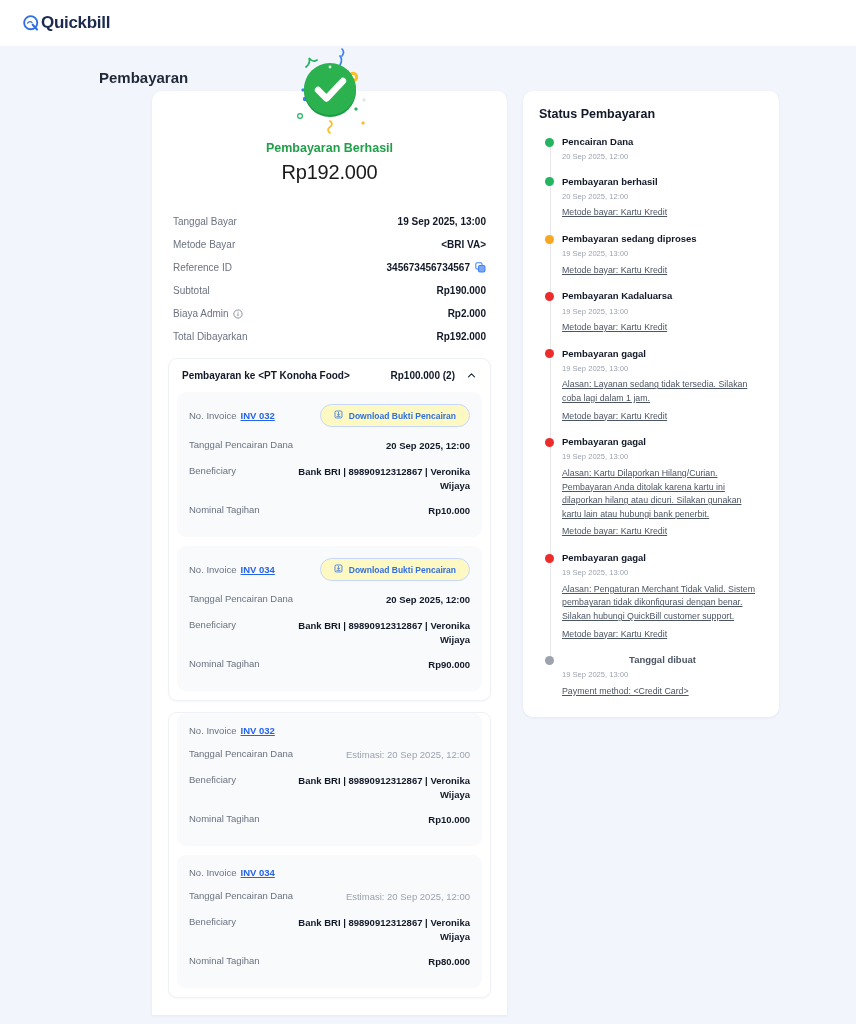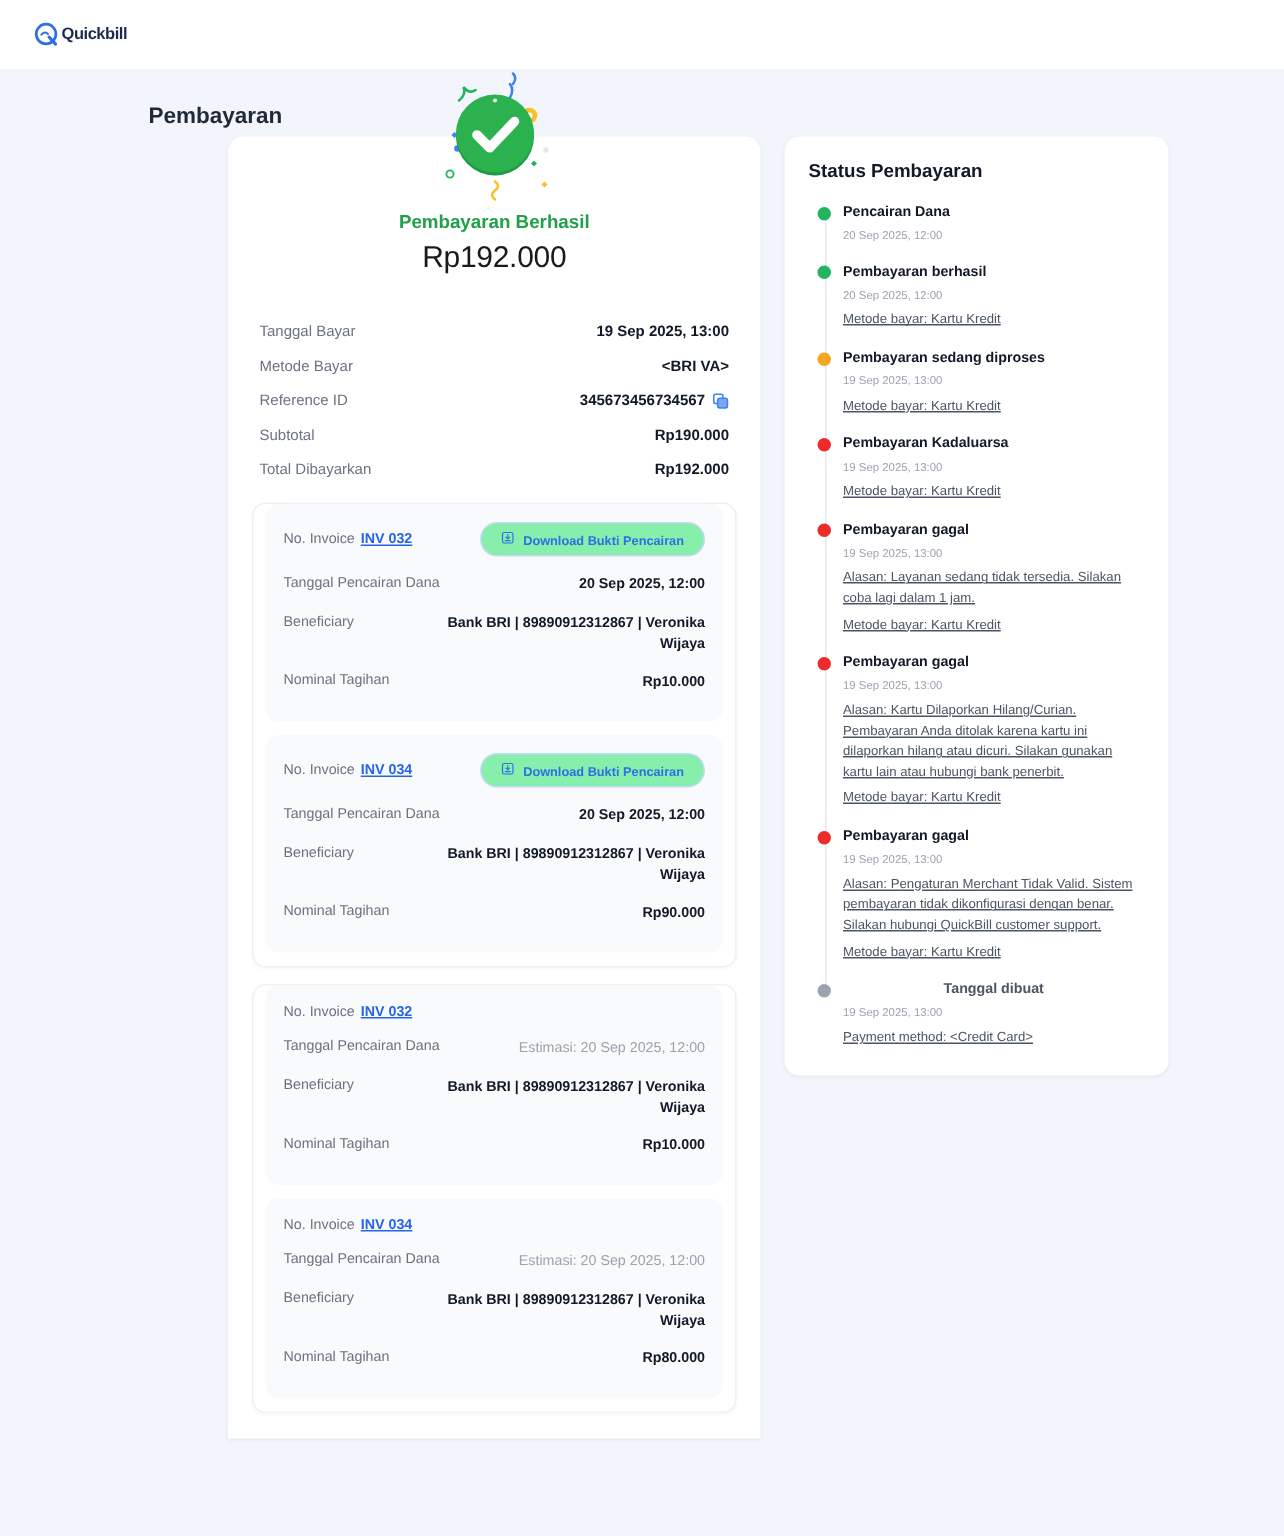--- a/index.html
+++ b/index.html
@@ -15,21 +15,21 @@
   .topbar {
     height: 46px;
     background: #ffffff;
     display: flex;
     align-items: center;
     padding-left: 22px;
   }
   .logo { display: flex; align-items: center; gap: 1px; }
   .logo-mark { width: 19px; height: 19px; display: block; }
   .logo-text {
-    font-size: 11px;
+    font-size: 17px;
     font-weight: 600;
     color: #1b2a4e;
     letter-spacing: -0.3px;
     margin-left: -1px;
   }
 
   
   .page { padding: 0 0 0 0; }
   .page-title {
     font-size: 15px;
@@ -146,21 +146,21 @@
     font-weight: 700;
     text-decoration: underline;
     margin-left: 4px;
   }
   .dl-btn {
     display: inline-flex;
     align-items: center;
     gap: 6px;
     border: 1px solid #c7d7fb;
     color: #2f6fe4;
-    background: #86efac;
+    background: #fef9c3;
     border-radius: 99px;
     font-size: 8.5px;
     font-weight: 700;
     padding: 5px 13px;
     cursor: pointer;
     white-space: nowrap;
     font-family: "Liberation Sans", sans-serif;
   }
 
   
@@ -277,30 +277,54 @@
                 </svg>
               </span>
             </span>
           </div>
 
           <div class="drow">
             <span class="dlabel">Subtotal</span>
             <span class="dvalue">Rp190.000</span>
           </div>
 
+          <div class="drow">
+            <span class="dlabel">
+              <span>Biaya Admin</span>
+              <span class="info-icon">
+                <svg viewBox="0 0 16 16" width="10" height="10">
+                  <circle cx="8" cy="8" r="6.6" fill="none" stroke="#6b7280" stroke-width="1.2"></circle>
+                  <circle cx="8" cy="4.8" r="0.85" fill="#6b7280"></circle>
+                  <rect x="7.35" y="6.7" width="1.3" height="5" rx="0.6" fill="#6b7280"></rect>
+                </svg>
+              </span>
+            </span>
+            <span class="dvalue">Rp2.000</span>
+          </div>
 
           <div class="drow">
             <span class="dlabel">Total Dibayarkan</span>
             <span class="dvalue">Rp192.000</span>
           </div>
         </div>
 
         <div class="sections">
 
           <div class="section">
+            <div class="section-head">
+              <span class="section-name">Pembayaran ke &lt;PT Konoha Food&gt;</span>
+              <span class="section-right">
+                <span class="section-total">Rp100.000 (2)</span>
+                <span class="chev">
+                  <svg viewBox="0 0 16 16" width="11" height="11">
+                    <path d="M3.6 10 L8 5.6 L12.4 10" fill="none" stroke="#1f2937" stroke-width="1.7" stroke-linecap="round" stroke-linejoin="round"></path>
+                  </svg>
+                </span>
+              </span>
+            </div>
 
             <div class="invoice-card">
               <div class="inv-row">
                 <span class="inv-label">
                   <span>No. Invoice</span><a class="inv-link" href="#">INV 032</a>
                 </span>
                 <button class="dl-btn">
                   <span>
                     <svg viewBox="0 0 16 16" width="9" height="9">
                       <rect x="1.8" y="1.8" width="12.4" height="12.4" rx="2.2" fill="none" stroke="#2f6fe4" stroke-width="1.4"></rect>

